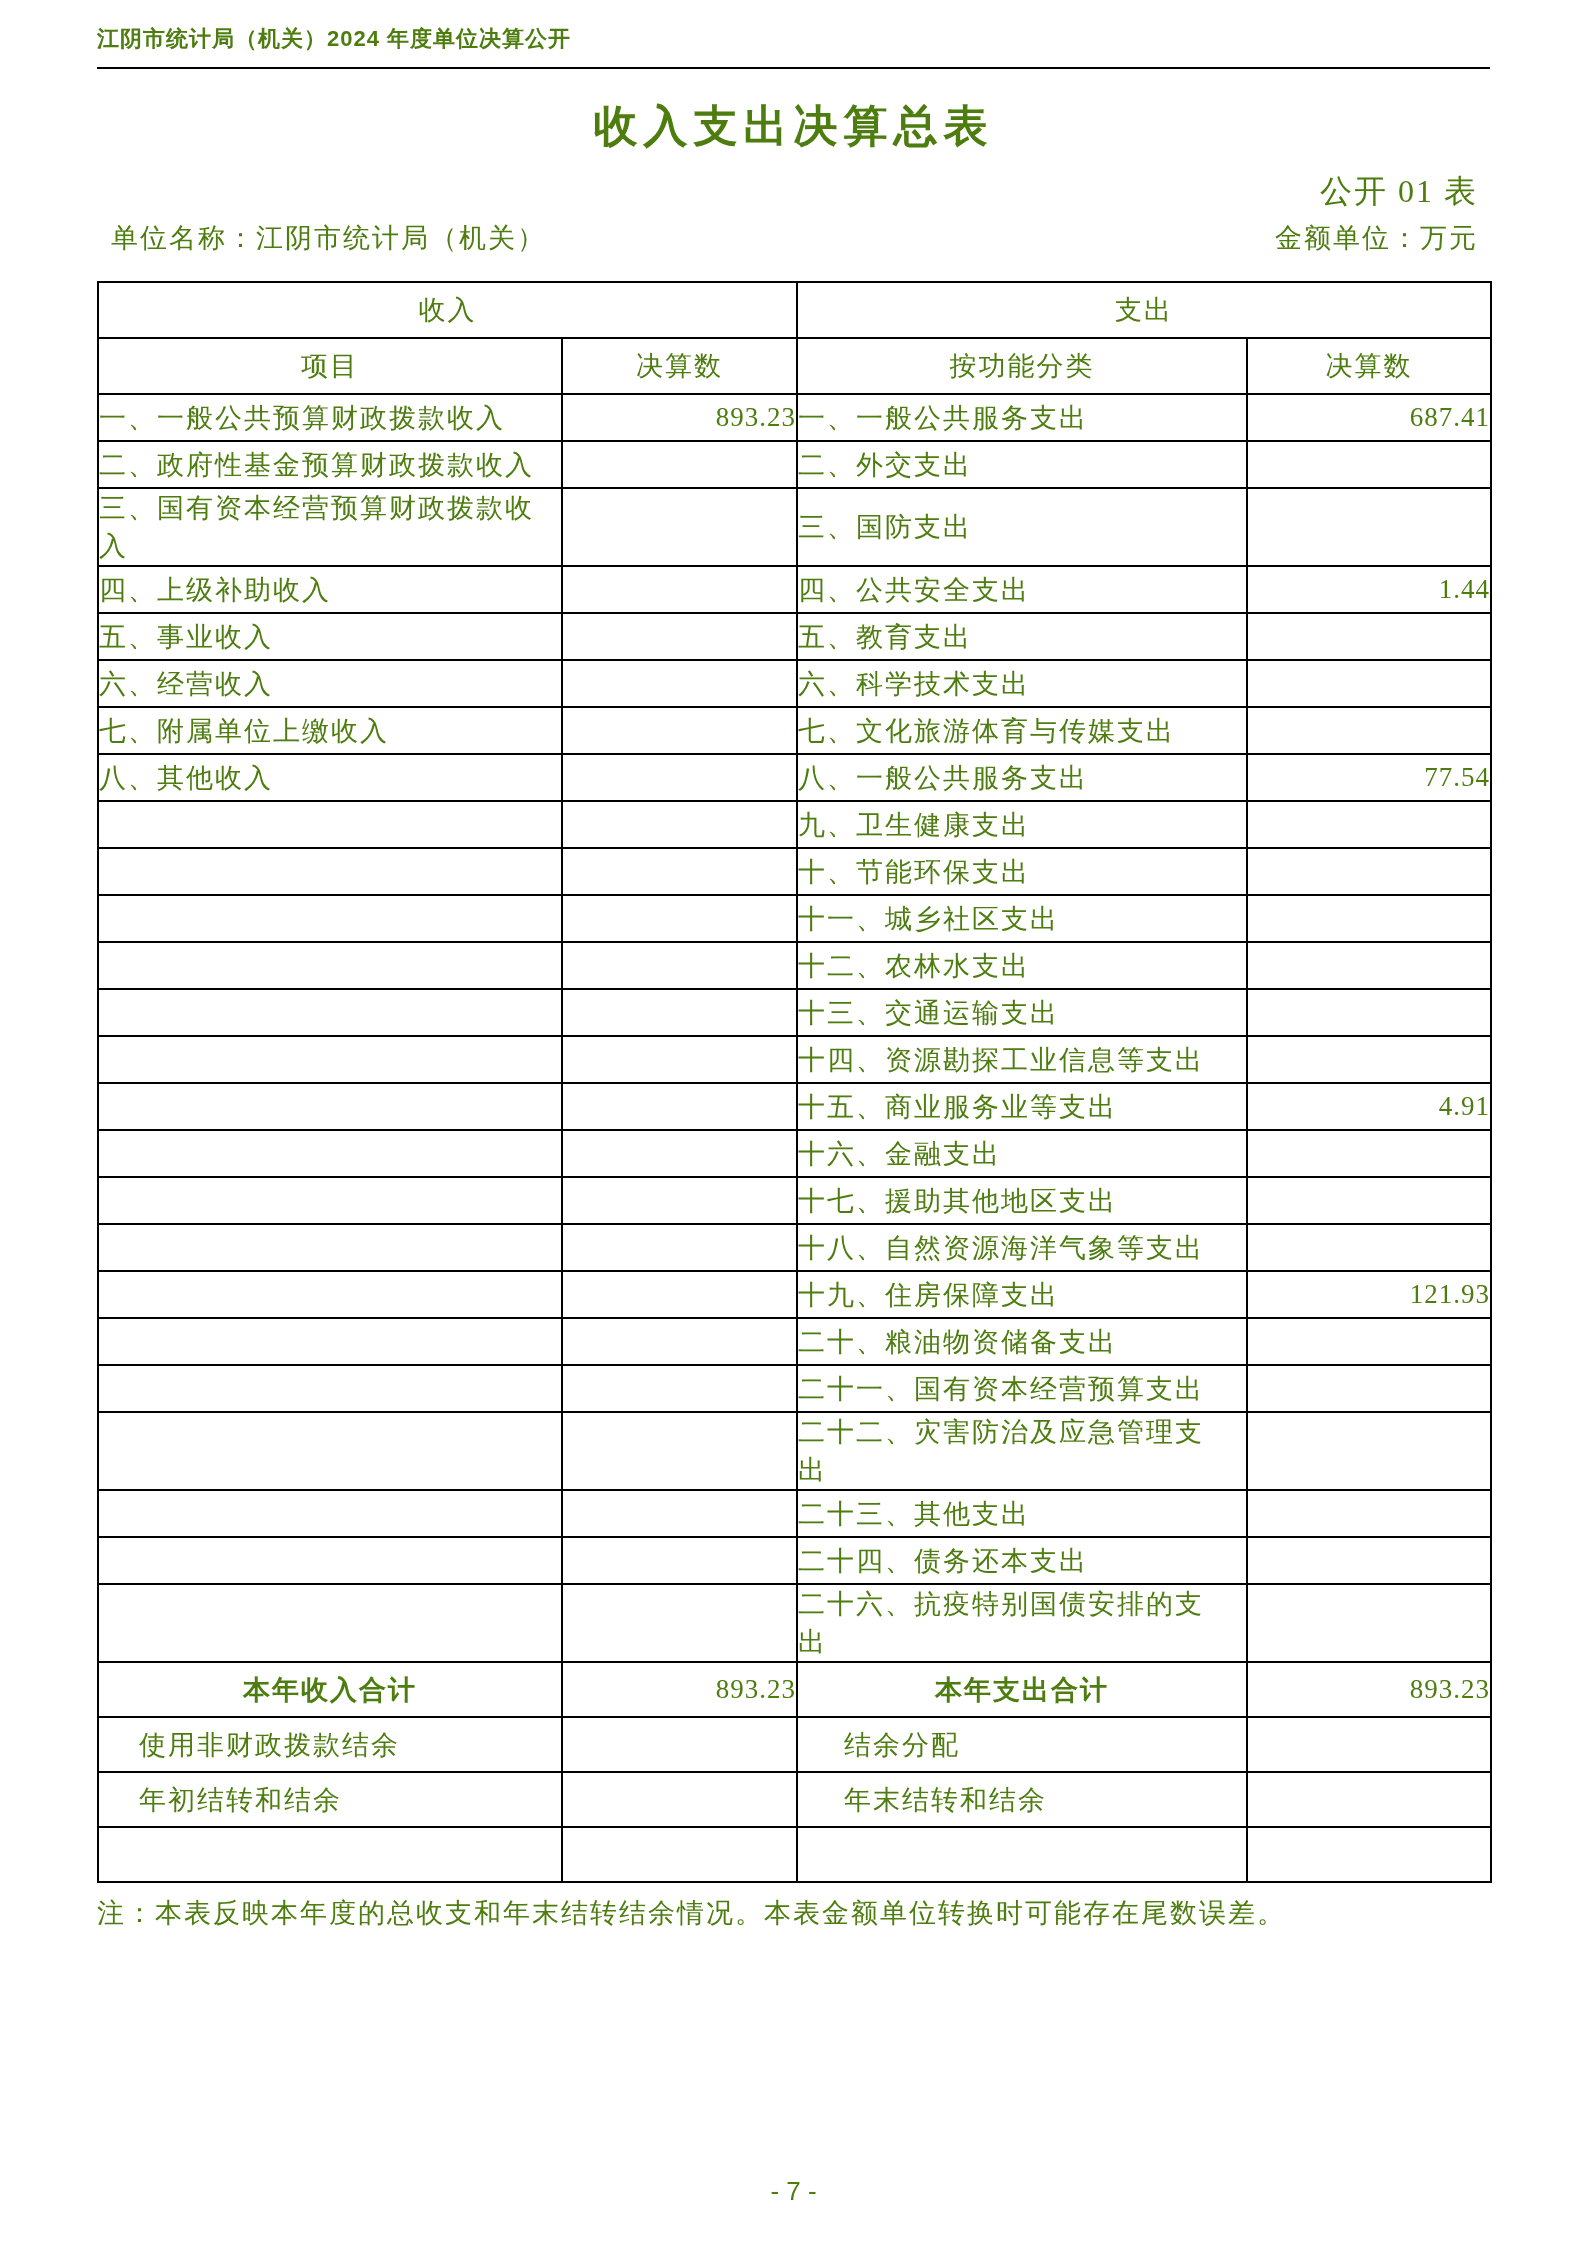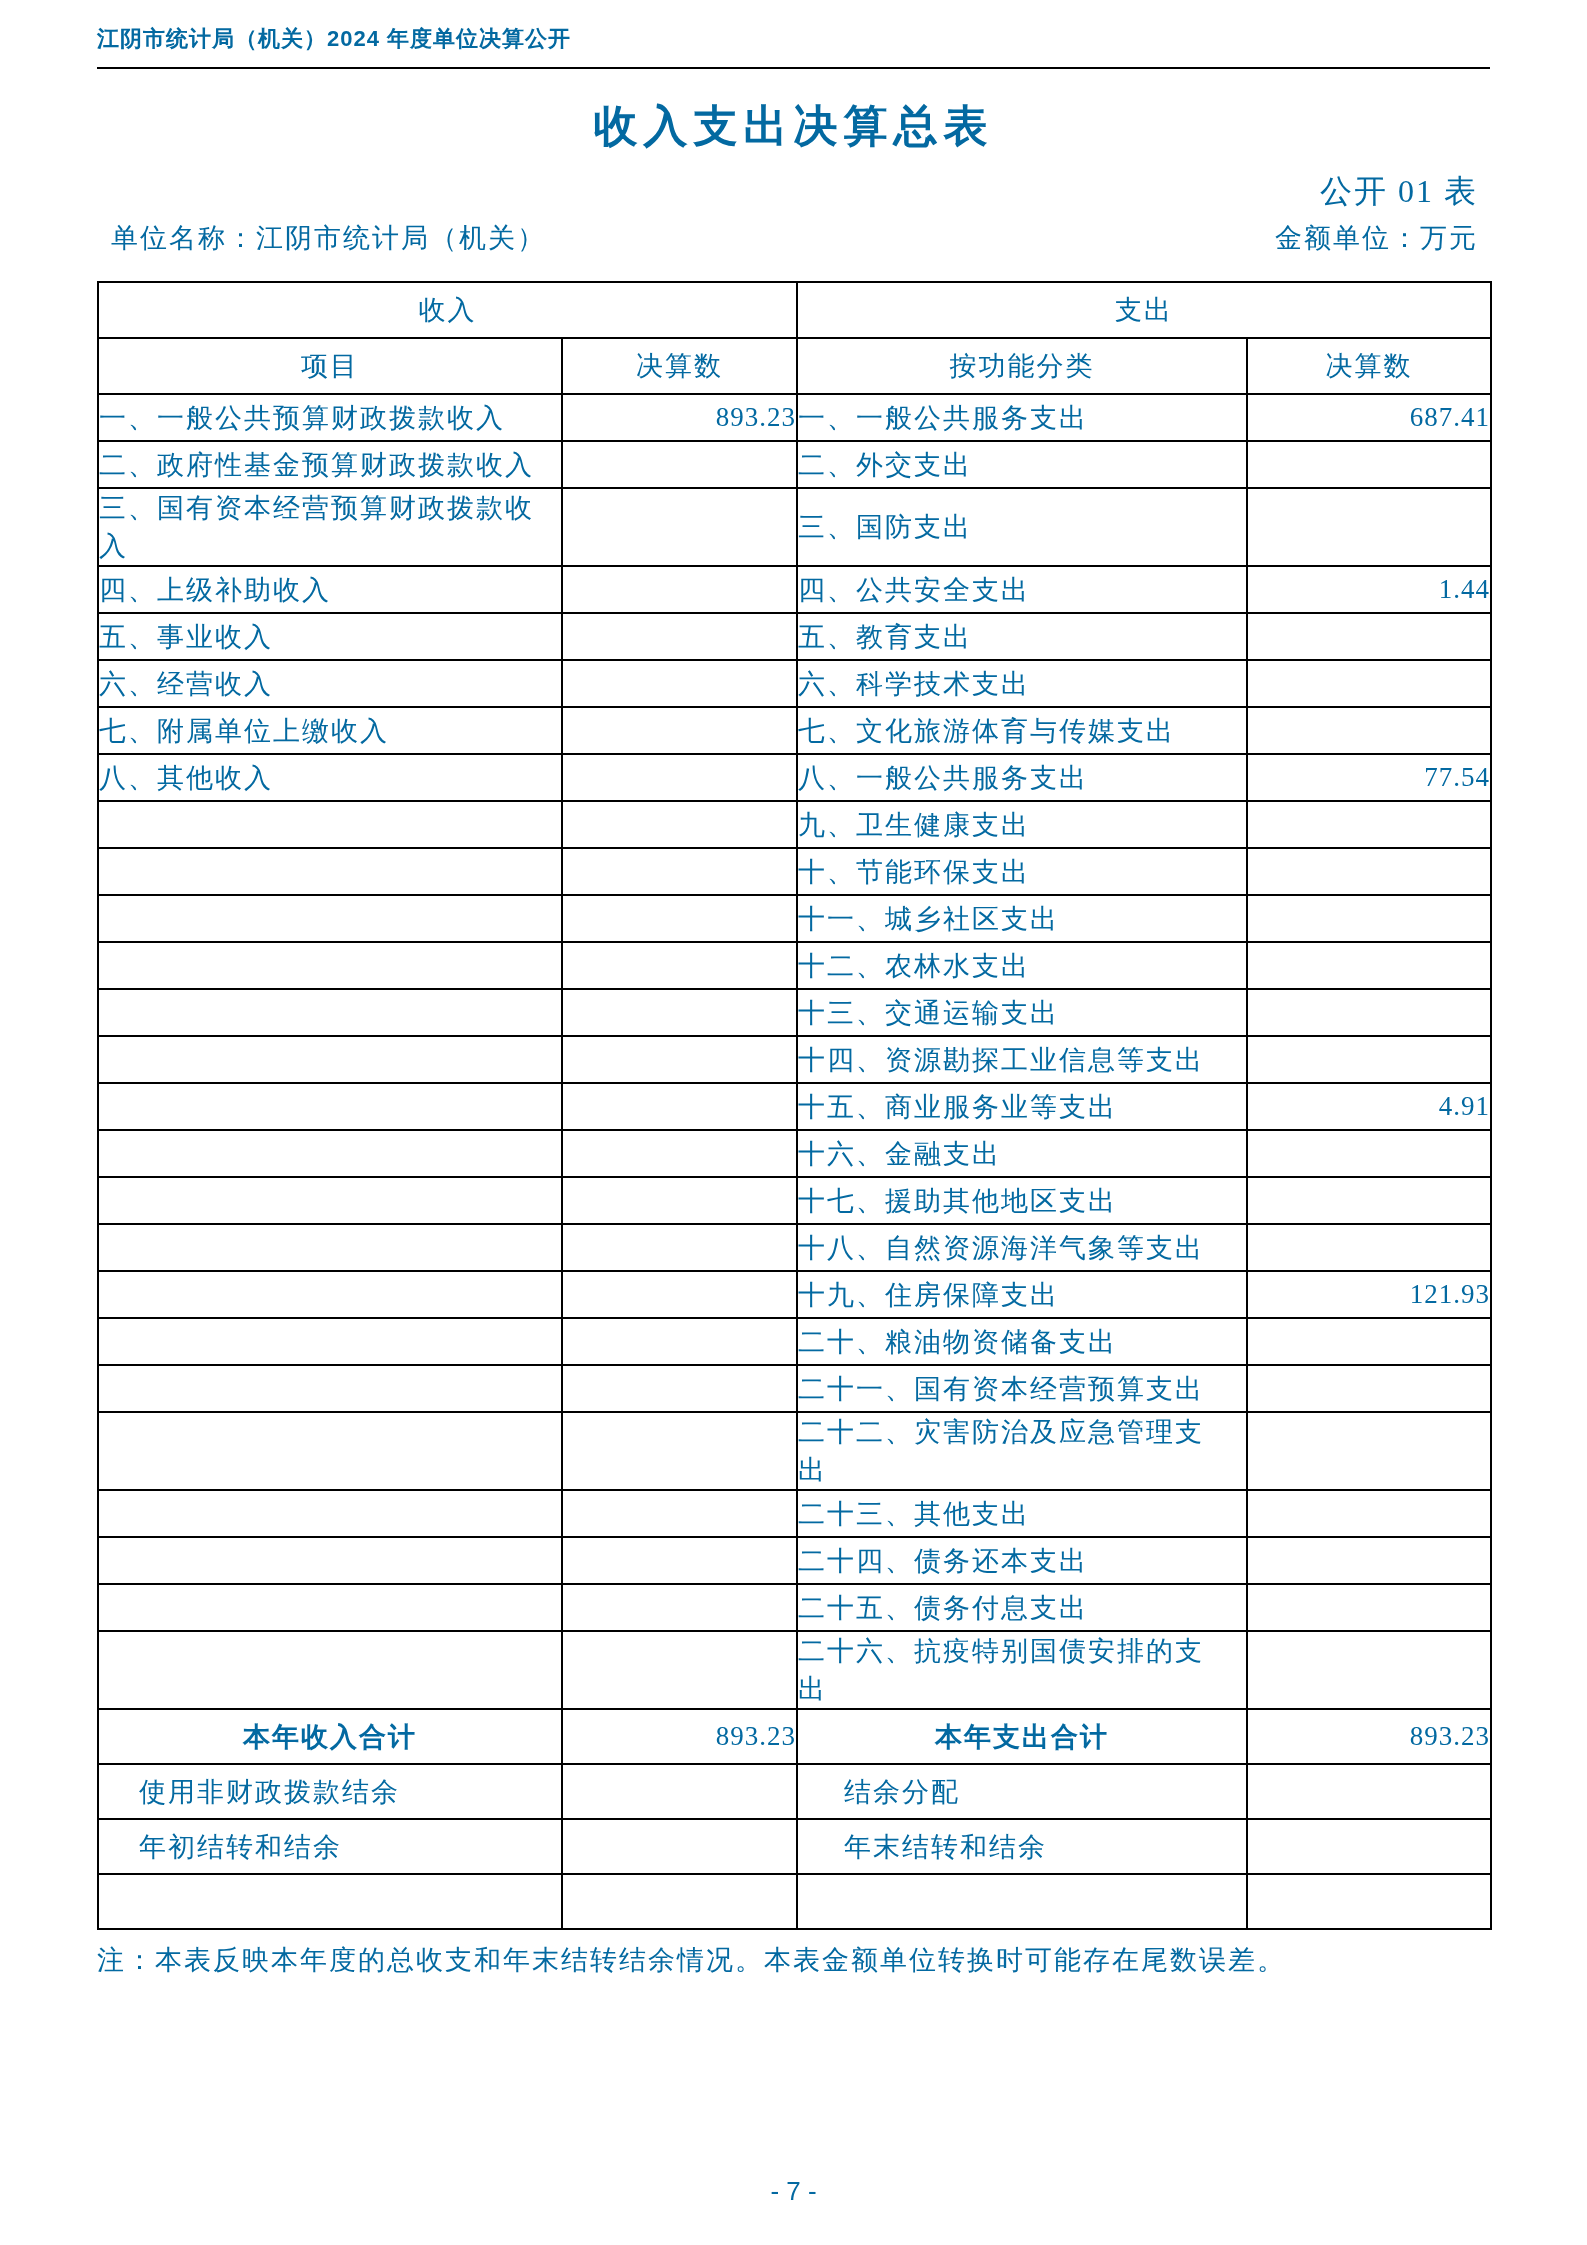--- a/index.html
+++ b/index.html
@@ -1,21 +1,21 @@
 <!DOCTYPE html>
 <html><head>
 <meta charset="utf-8">
 <style>
   html,body{margin:0;padding:0;background:#e8e8e8;}
   .page{
     position:relative;
     width:1587px;height:2245px;
     margin:0 auto;
     background:#ffffff;
-    color:#0369a1;
+    color:#4d7c0f;
     font-family:"Liberation Serif","DejaVu Serif",serif;
     overflow:hidden;
   }
   .content{padding:24px 97px 0 97px;}
 
   .doc-header{
     font-family:"Liberation Sans","DejaVu Sans",sans-serif;
     font-weight:bold;
     font-size:22px;
     letter-spacing:1px;
@@ -269,26 +269,20 @@
             <td class="c-amount"></td>
             <td class="c-label c-exp">二十三、其他支出</td>
             <td class="c-amount"></td>
           </tr>
           <tr class="r-item">
             <td class="c-label"></td>
             <td class="c-amount"></td>
             <td class="c-label c-exp">二十四、债务还本支出</td>
             <td class="c-amount"></td>
           </tr>
-          <tr class="r-item">
-            <td class="c-label"></td>
-            <td class="c-amount"></td>
-            <td class="c-label c-exp">二十五、债务付息支出</td>
-            <td class="c-amount"></td>
-          </tr>
           <tr class="r-wrap">
             <td class="c-label"></td>
             <td class="c-amount"></td>
             <td class="c-label c-exp">二十六、抗疫特别国债安排的支
 出</td>
             <td class="c-amount"></td>
           </tr>
           <tr class="r-total">
             <td class="c-label">本年收入合计</td>
             <td class="c-amount">893.23</td>

